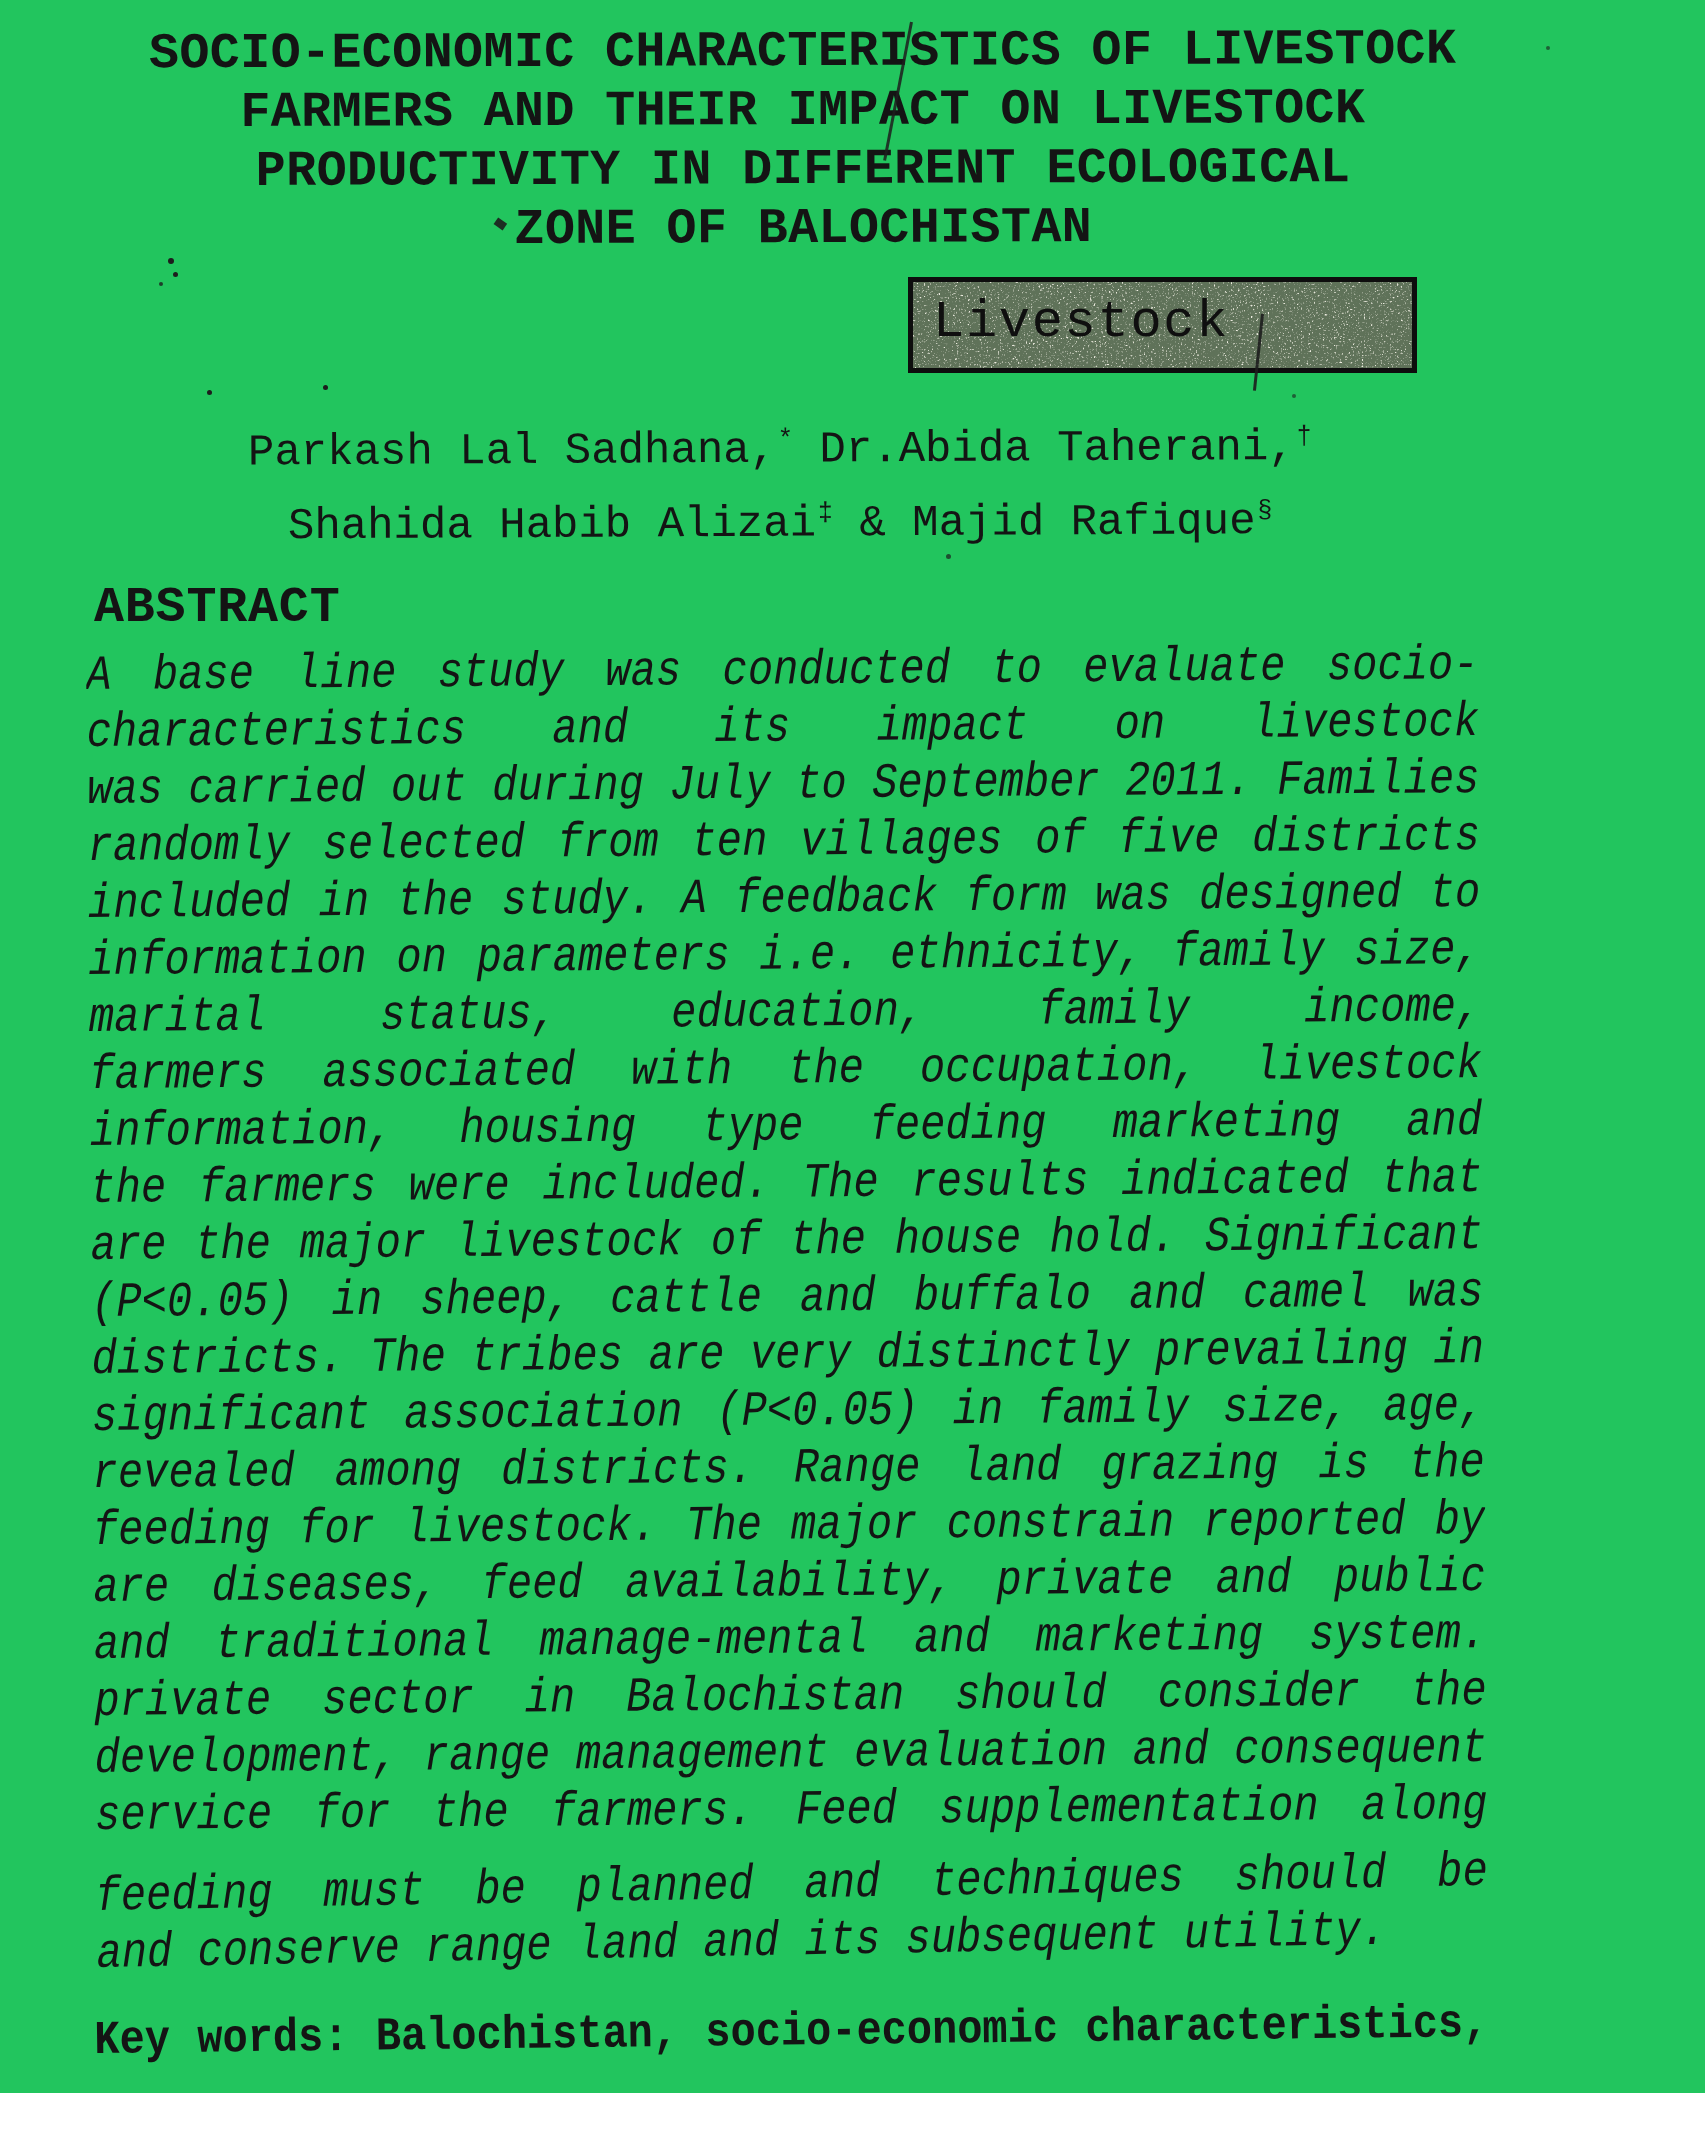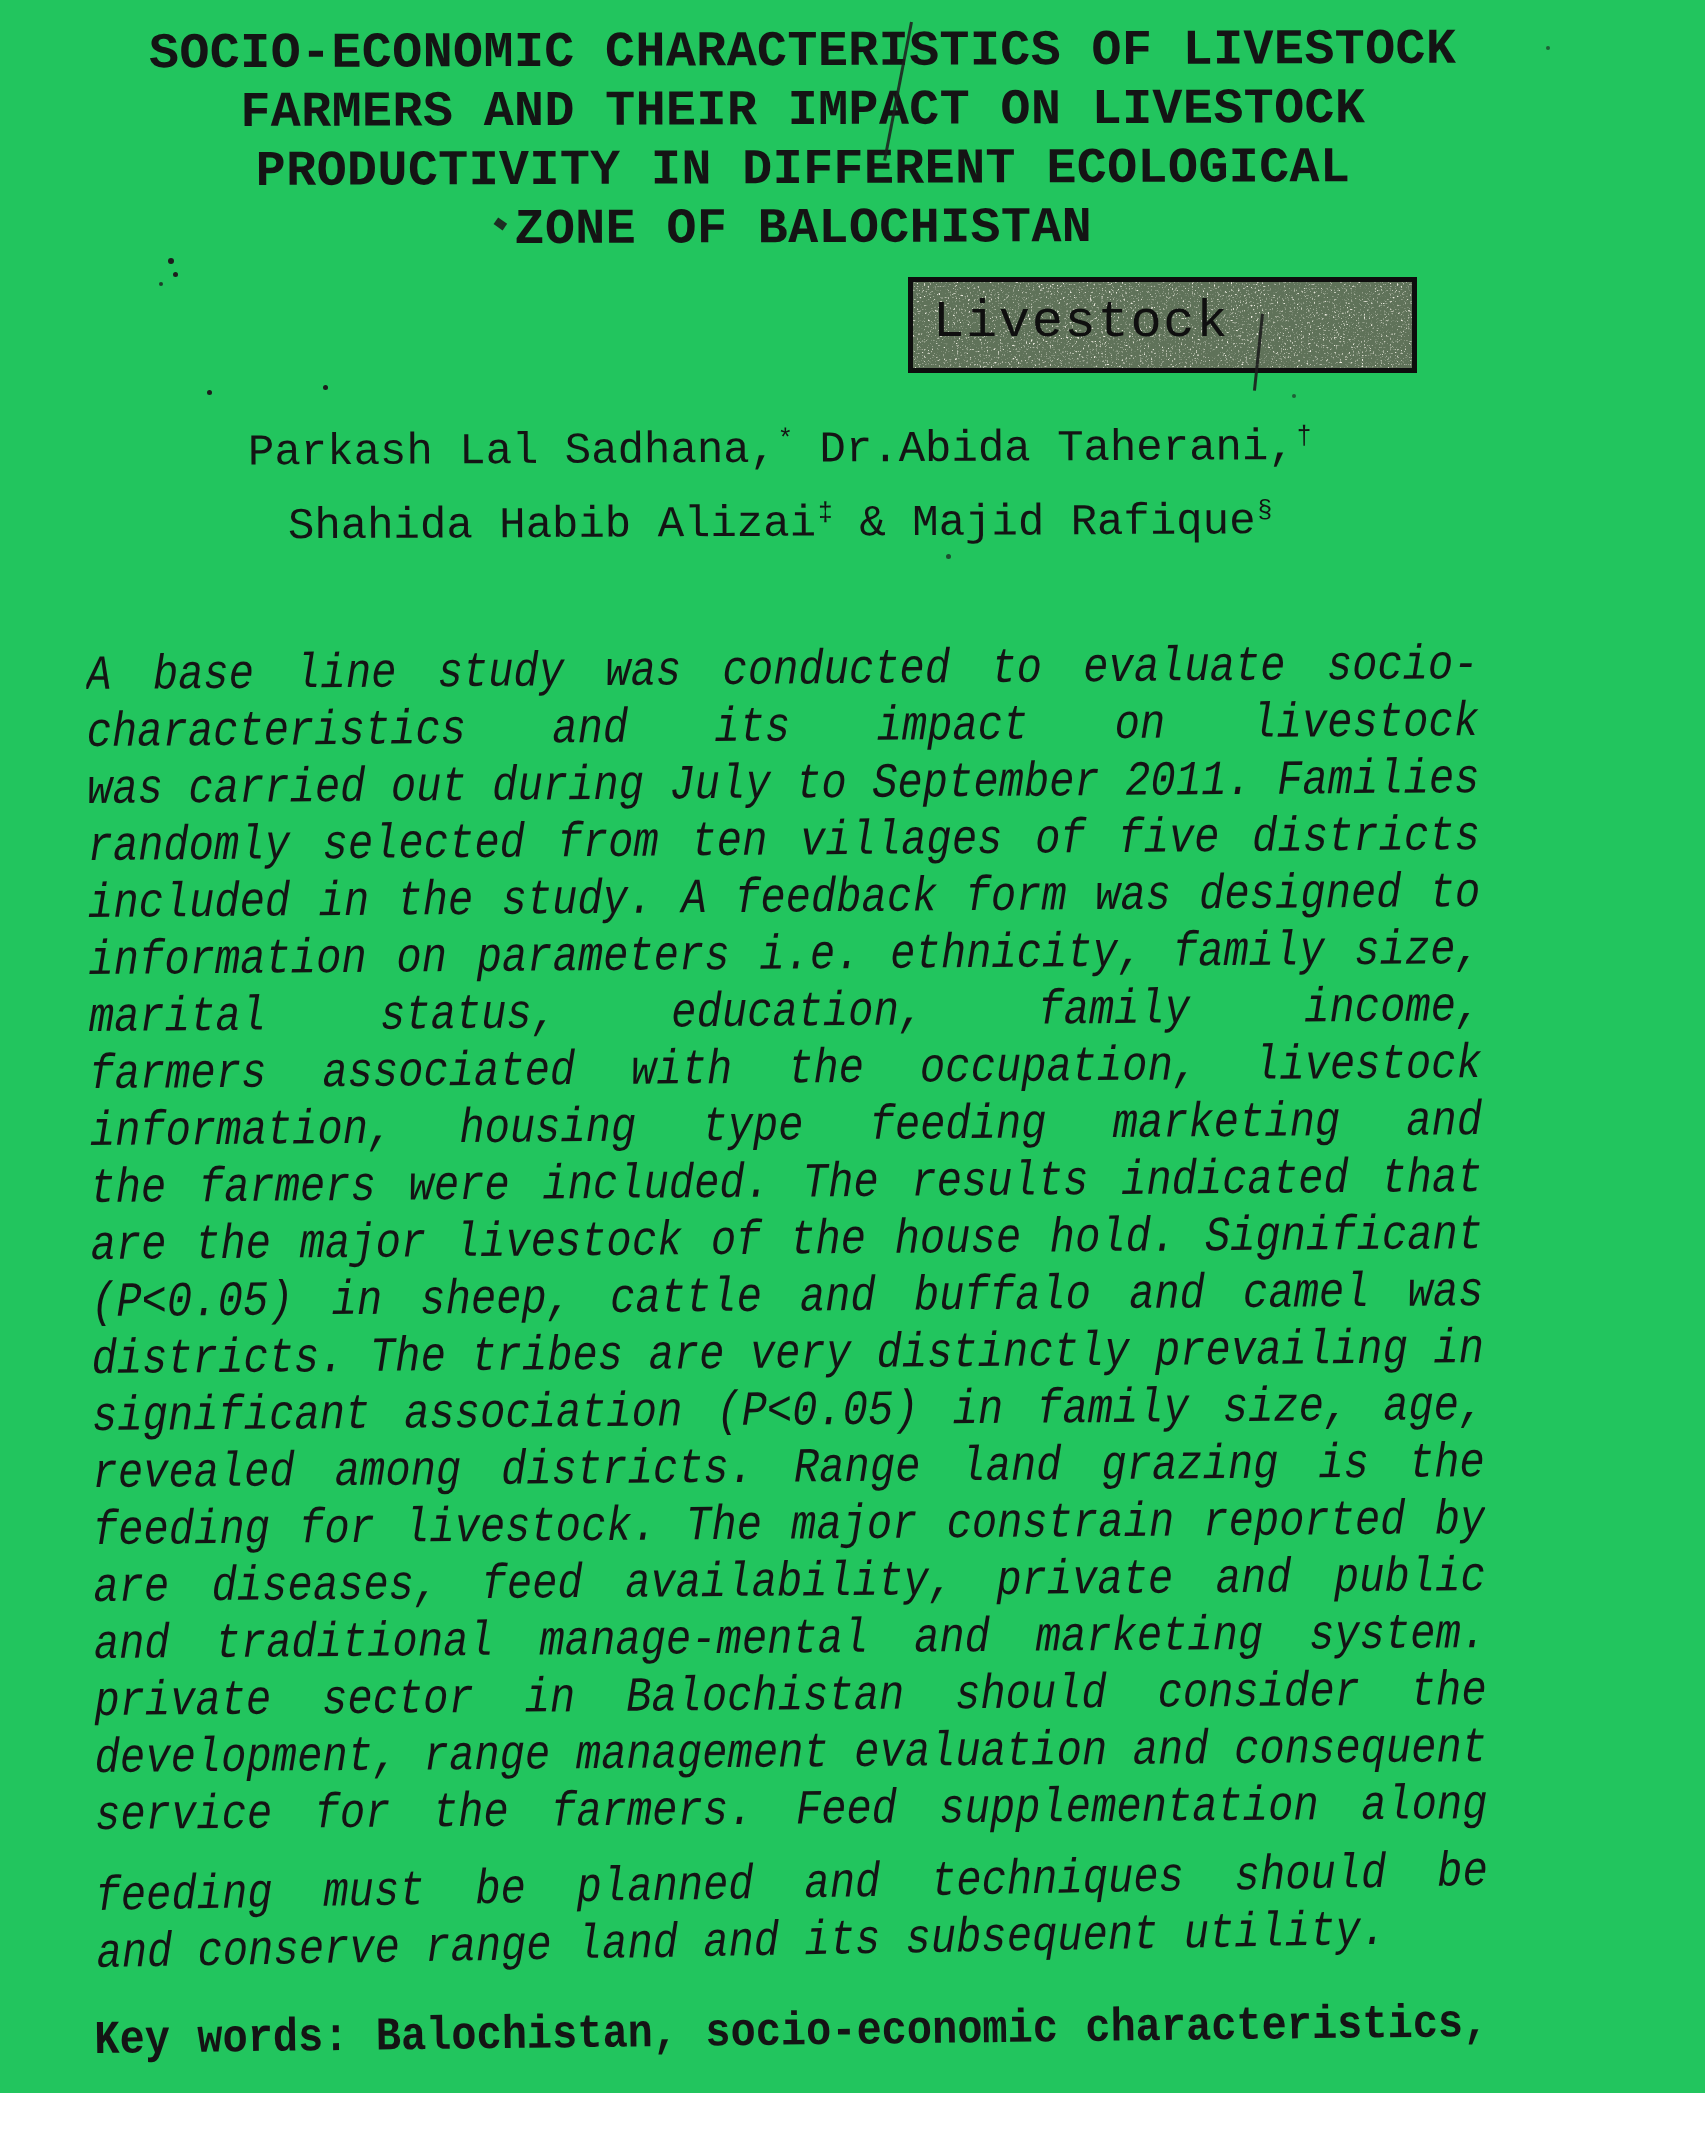--- a/index.html
+++ b/index.html
@@ -97,20 +97,21 @@
     <div class="author-line">
       <span>Parkash Lal Sadhana,</span><sup class="mark">*</sup>
       <span> Dr.Abida Taherani,</span><sup class="mark">†</sup>
     </div>
     <div class="author-line">
       <span>Shahida Habib Alizai</span><sup class="mark">‡</sup>
       <span> &amp; Majid Rafique</span><sup class="mark">§</sup>
     </div>
   </div>
 
+  <h2 class="abstract-heading" style="margin:0;">ABSTRACT</h2>
 
   <section class="abstract-lines">
     <div class="abs-line">A base line study was conducted to evaluate socio-economic</div>
     <div class="abs-line">characteristics and its impact on livestock productivity and its growth</div>
     <div class="abs-line">was carried out during July to September 2011. Families (n=200)</div>
     <div class="abs-line">randomly selected from ten villages of five districts of Balochistan and</div>
     <div class="abs-line">included in the study. A feedback form was designed to collect</div>
     <div class="abs-line">information on parameters i.e. ethnicity, family size, age of farmer,</div>
     <div class="abs-line">marital status, education, family income, trades/professions, time the</div>
     <div class="abs-line">farmers associated with the occupation, livestock available, breeds</div>

